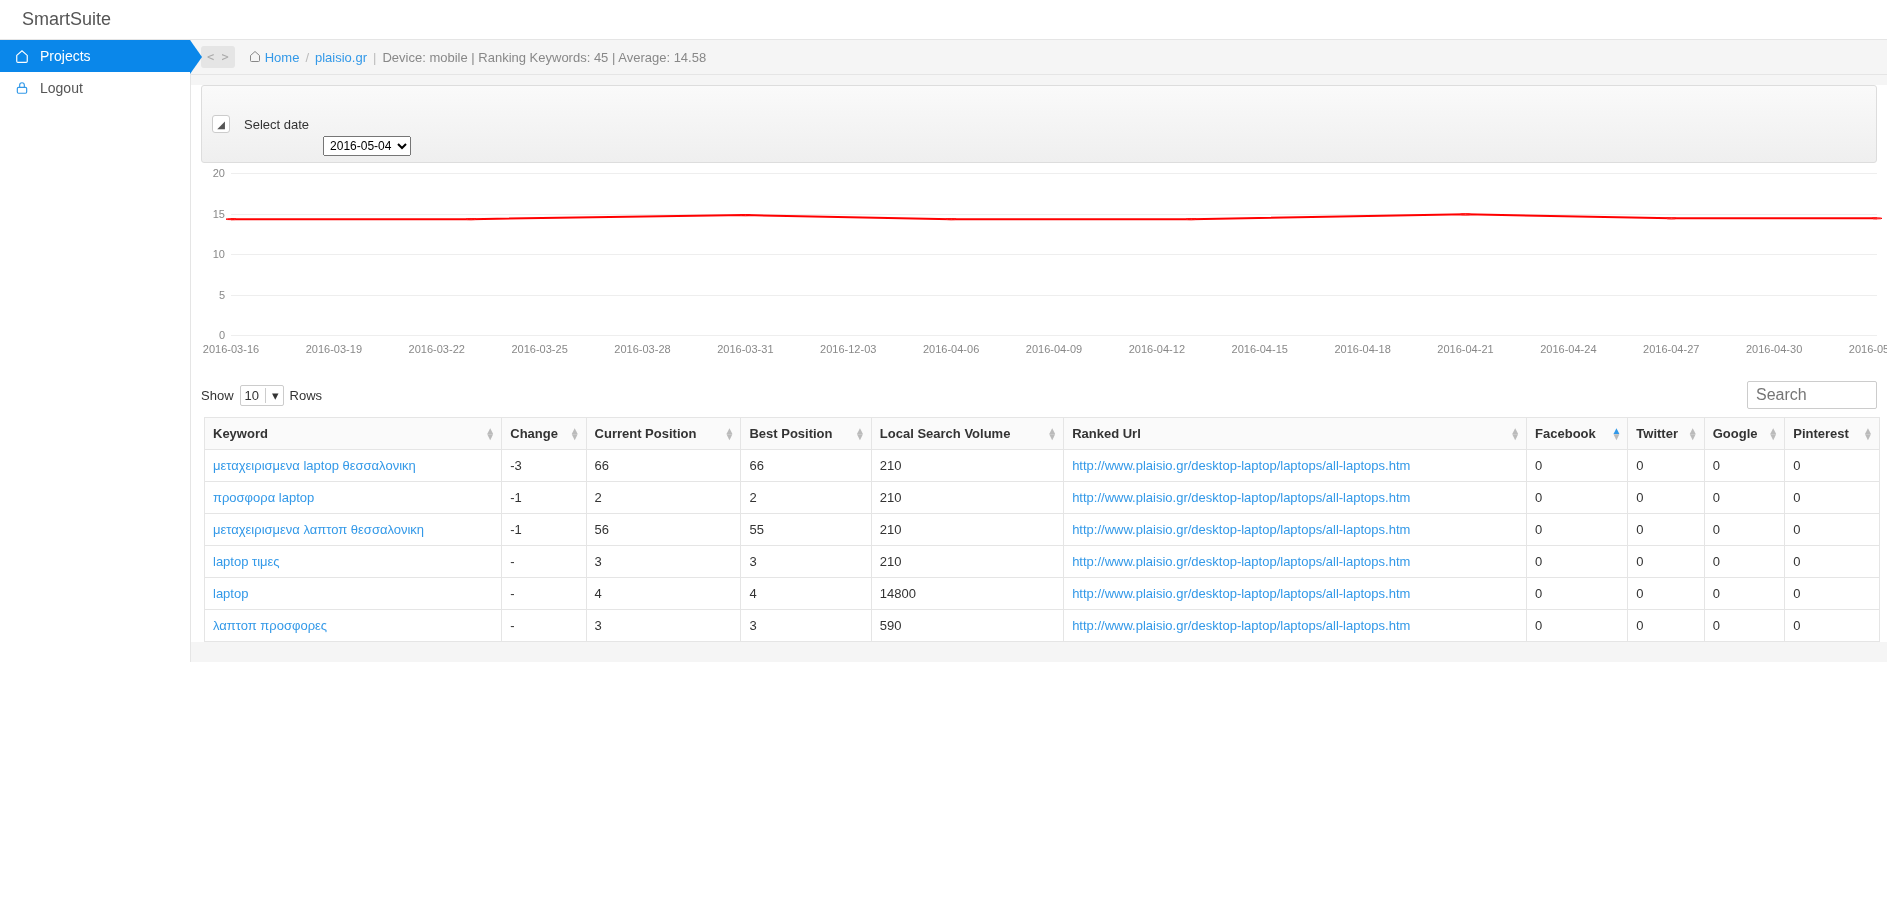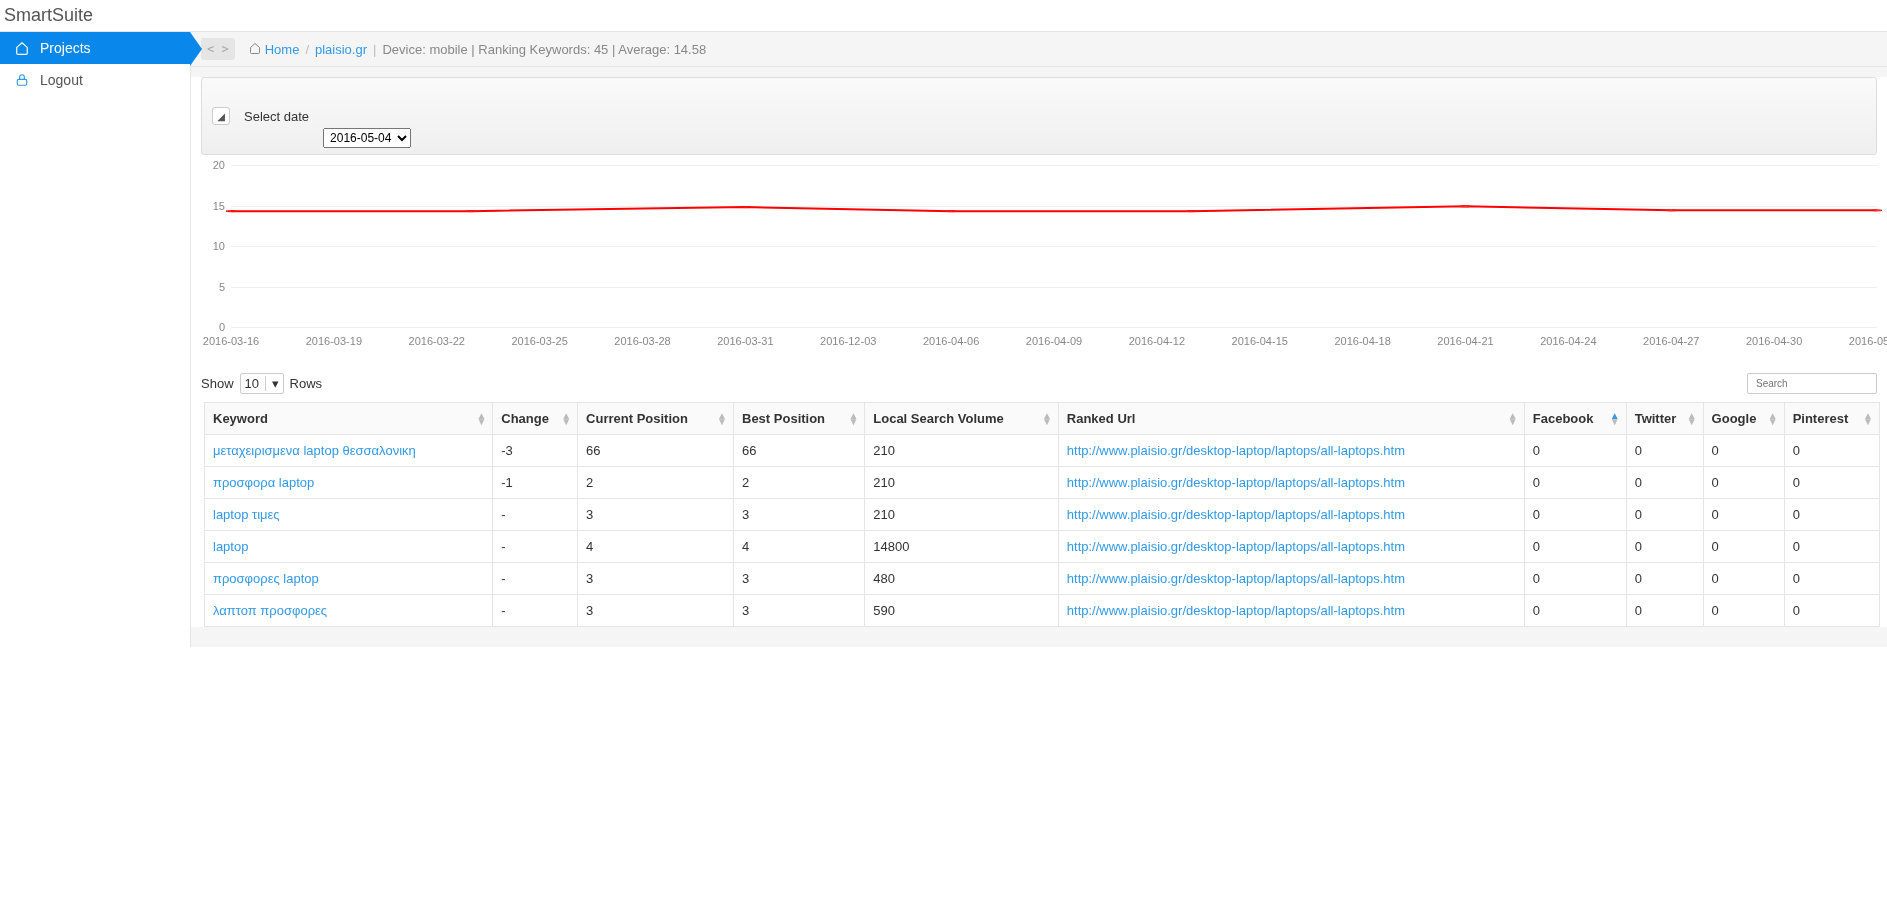--- a/index.html
+++ b/index.html
@@ -1,17 +1,17 @@
 <!DOCTYPE html>
 <html><head>
 <meta charset="utf-8">
 <style>
 * { box-sizing: border-box; margin: 0; padding: 0; }
 body { font-family: -apple-system, BlinkMacSystemFont, "Segoe UI", Helvetica, Arial, sans-serif; font-size: 13px; color: #333; background: #fff; }
-.topbar { height: 32px; border-bottom: 1px solid #e5e5e5; display: flex; align-items: center; padding-left: 4px; font-size: 18px; color: #555; font-weight: 300; }
+.topbar { height: 40px; border-bottom: 1px solid #e5e5e5; display: flex; align-items: center; padding-left: 22px; font-size: 18px; color: #555; font-weight: 300; }
 .layout { display: flex; }
 .sidebar { width: 190px; flex-shrink: 0; }
 .sidebar-item { display: flex; align-items: center; padding: 8px 14px; font-size: 14px; color: #555; cursor: pointer; position: relative; }
 .sidebar-item.active { background: #0a87ea; color: #fff; }
 .sidebar-item.active::after { content: ""; position: absolute; right: -12px; top: 0; bottom: 0; width: 0; height: 0; border-top: 17px solid transparent; border-bottom: 17px solid transparent; border-left: 12px solid #0a87ea; }
 .sidebar-icon { width: 16px; height: 16px; margin-right: 10px; display: inline-flex; align-items: center; justify-content: center; }
 .main { flex: 1; border-left: 1px solid #e5e5e5; background: #f5f5f5; padding-bottom: 20px; }
 .crumb-row { display: flex; align-items: center; padding: 6px 10px; border-bottom: 1px solid #e5e5e5; background: #f5f5f5; font-size: 13px; color: #888; }
 .nav-btns { background: #e5e5e5; border-radius: 3px; padding: 4px 6px; margin-right: 14px; color: #aaa; cursor: pointer; font-family: monospace; font-size: 12px;}
 .crumb-home-icon { color: #888; margin-right: 4px; }
@@ -26,21 +26,21 @@
 .y-axis { position: absolute; left: 0; top: 0; bottom: 28px; width: 28px; }
 .y-tick { position: absolute; right: 4px; font-size: 11px; color: #888; transform: translateY(-50%); text-align: center; }
 .grid { position: absolute; left: 30px; right: 0; top: 0; bottom: 28px; }
 .grid-line { position: absolute; left: 0; right: 0; height: 1px; background: #eee; }
 .x-axis { position: absolute; left: 30px; right: 0; bottom: 0; height: 28px; display: flex; justify-content: space-between; }
 .x-tick { font-size: 11px; color: #888; white-space: nowrap; transform: translateX(-50%); position: absolute; bottom: 8px;}
 svg.series { position: absolute; left: 30px; right: 0; top: 0; bottom: 28px; width: calc(100% - 30px); height: calc(100% - 28px); overflow: visible; }
 .table-toolbar { display: flex; align-items: center; justify-content: space-between; padding: 8px 10px; font-size: 13px; color: #333; gap: 44px; }
 .show-rows { display: flex; align-items: center; gap: 6px; }
 .rows-select { border: 1px solid #ccc; border-radius: 2px; padding: 2px 4px; display: flex; align-items: center; gap: 6px; cursor: pointer; }
-.search-box { border: 1px solid #ccc; border-radius: 2px; padding: 4px 8px; width: 130px; font-size: 10px; }
+.search-box { border: 1px solid #ccc; border-radius: 2px; padding: 4px 8px; width: 130px; font-size: 16px; }
 table.data { width: calc(100% - 20px); margin: 0 13px; border-collapse: collapse; font-size: 13px; }
 table.data th, table.data td { border: 1px solid #e5e5e5; padding: 8px 8px; text-align: left; vertical-align: middle; }
 table.data th { background: #fafafa; font-weight: 600; color: #333; position: relative; cursor: pointer; }
 .sort-icon { position: absolute; right: 6px; top: 50%; transform: translateY(-50%); font-size: 10px; color: #bbb; display: flex; flex-direction: column; line-height: 6px;}
 .sort-icon.asc .up { color: #3399e8; }
 .kw-link, .url-link { color: #3399e8; text-decoration: none; }
 </style>
 </head>
 <body>
 
@@ -216,20 +216,32 @@
               <td>2</td>
               <td>2</td>
               <td>210</td>
               <td><a href="#" class="url-link">http://www.plaisio.gr/desktop-laptop/laptops/all-laptops.htm</a></td>
               <td>0</td>
               <td>0</td>
               <td>0</td>
               <td>0</td>
             </tr>
             <tr>
+              <td><a href="#" class="kw-link">μεταχειρισμενα λαπτοπ θεσσαλονικη</a></td>
+              <td>-1</td>
+              <td>56</td>
+              <td>55</td>
+              <td>210</td>
+              <td><a href="#" class="url-link">http://www.plaisio.gr/desktop-laptop/laptops/all-laptops.htm</a></td>
+              <td>0</td>
+              <td>0</td>
+              <td>0</td>
+              <td>0</td>
+            </tr>
+            <tr>
               <td><a href="#" class="kw-link">laptop τιμες</a></td>
               <td>-</td>
               <td>3</td>
               <td>3</td>
               <td>210</td>
               <td><a href="#" class="url-link">http://www.plaisio.gr/desktop-laptop/laptops/all-laptops.htm</a></td>
               <td>0</td>
               <td>0</td>
               <td>0</td>
               <td>0</td>
@@ -240,32 +252,20 @@
               <td>4</td>
               <td>4</td>
               <td>14800</td>
               <td><a href="#" class="url-link">http://www.plaisio.gr/desktop-laptop/laptops/all-laptops.htm</a></td>
               <td>0</td>
               <td>0</td>
               <td>0</td>
               <td>0</td>
             </tr>
             <tr>
-              <td><a href="#" class="kw-link">προσφορες laptop</a></td>
-              <td>-</td>
-              <td>3</td>
-              <td>3</td>
-              <td>480</td>
-              <td><a href="#" class="url-link">http://www.plaisio.gr/desktop-laptop/laptops/all-laptops.htm</a></td>
-              <td>0</td>
-              <td>0</td>
-              <td>0</td>
-              <td>0</td>
-            </tr>
-            <tr>
               <td><a href="#" class="kw-link">λαπτοπ προσφορες</a></td>
               <td>-</td>
               <td>3</td>
               <td>3</td>
               <td>590</td>
               <td><a href="#" class="url-link">http://www.plaisio.gr/desktop-laptop/laptops/all-laptops.htm</a></td>
               <td>0</td>
               <td>0</td>
               <td>0</td>
               <td>0</td>

